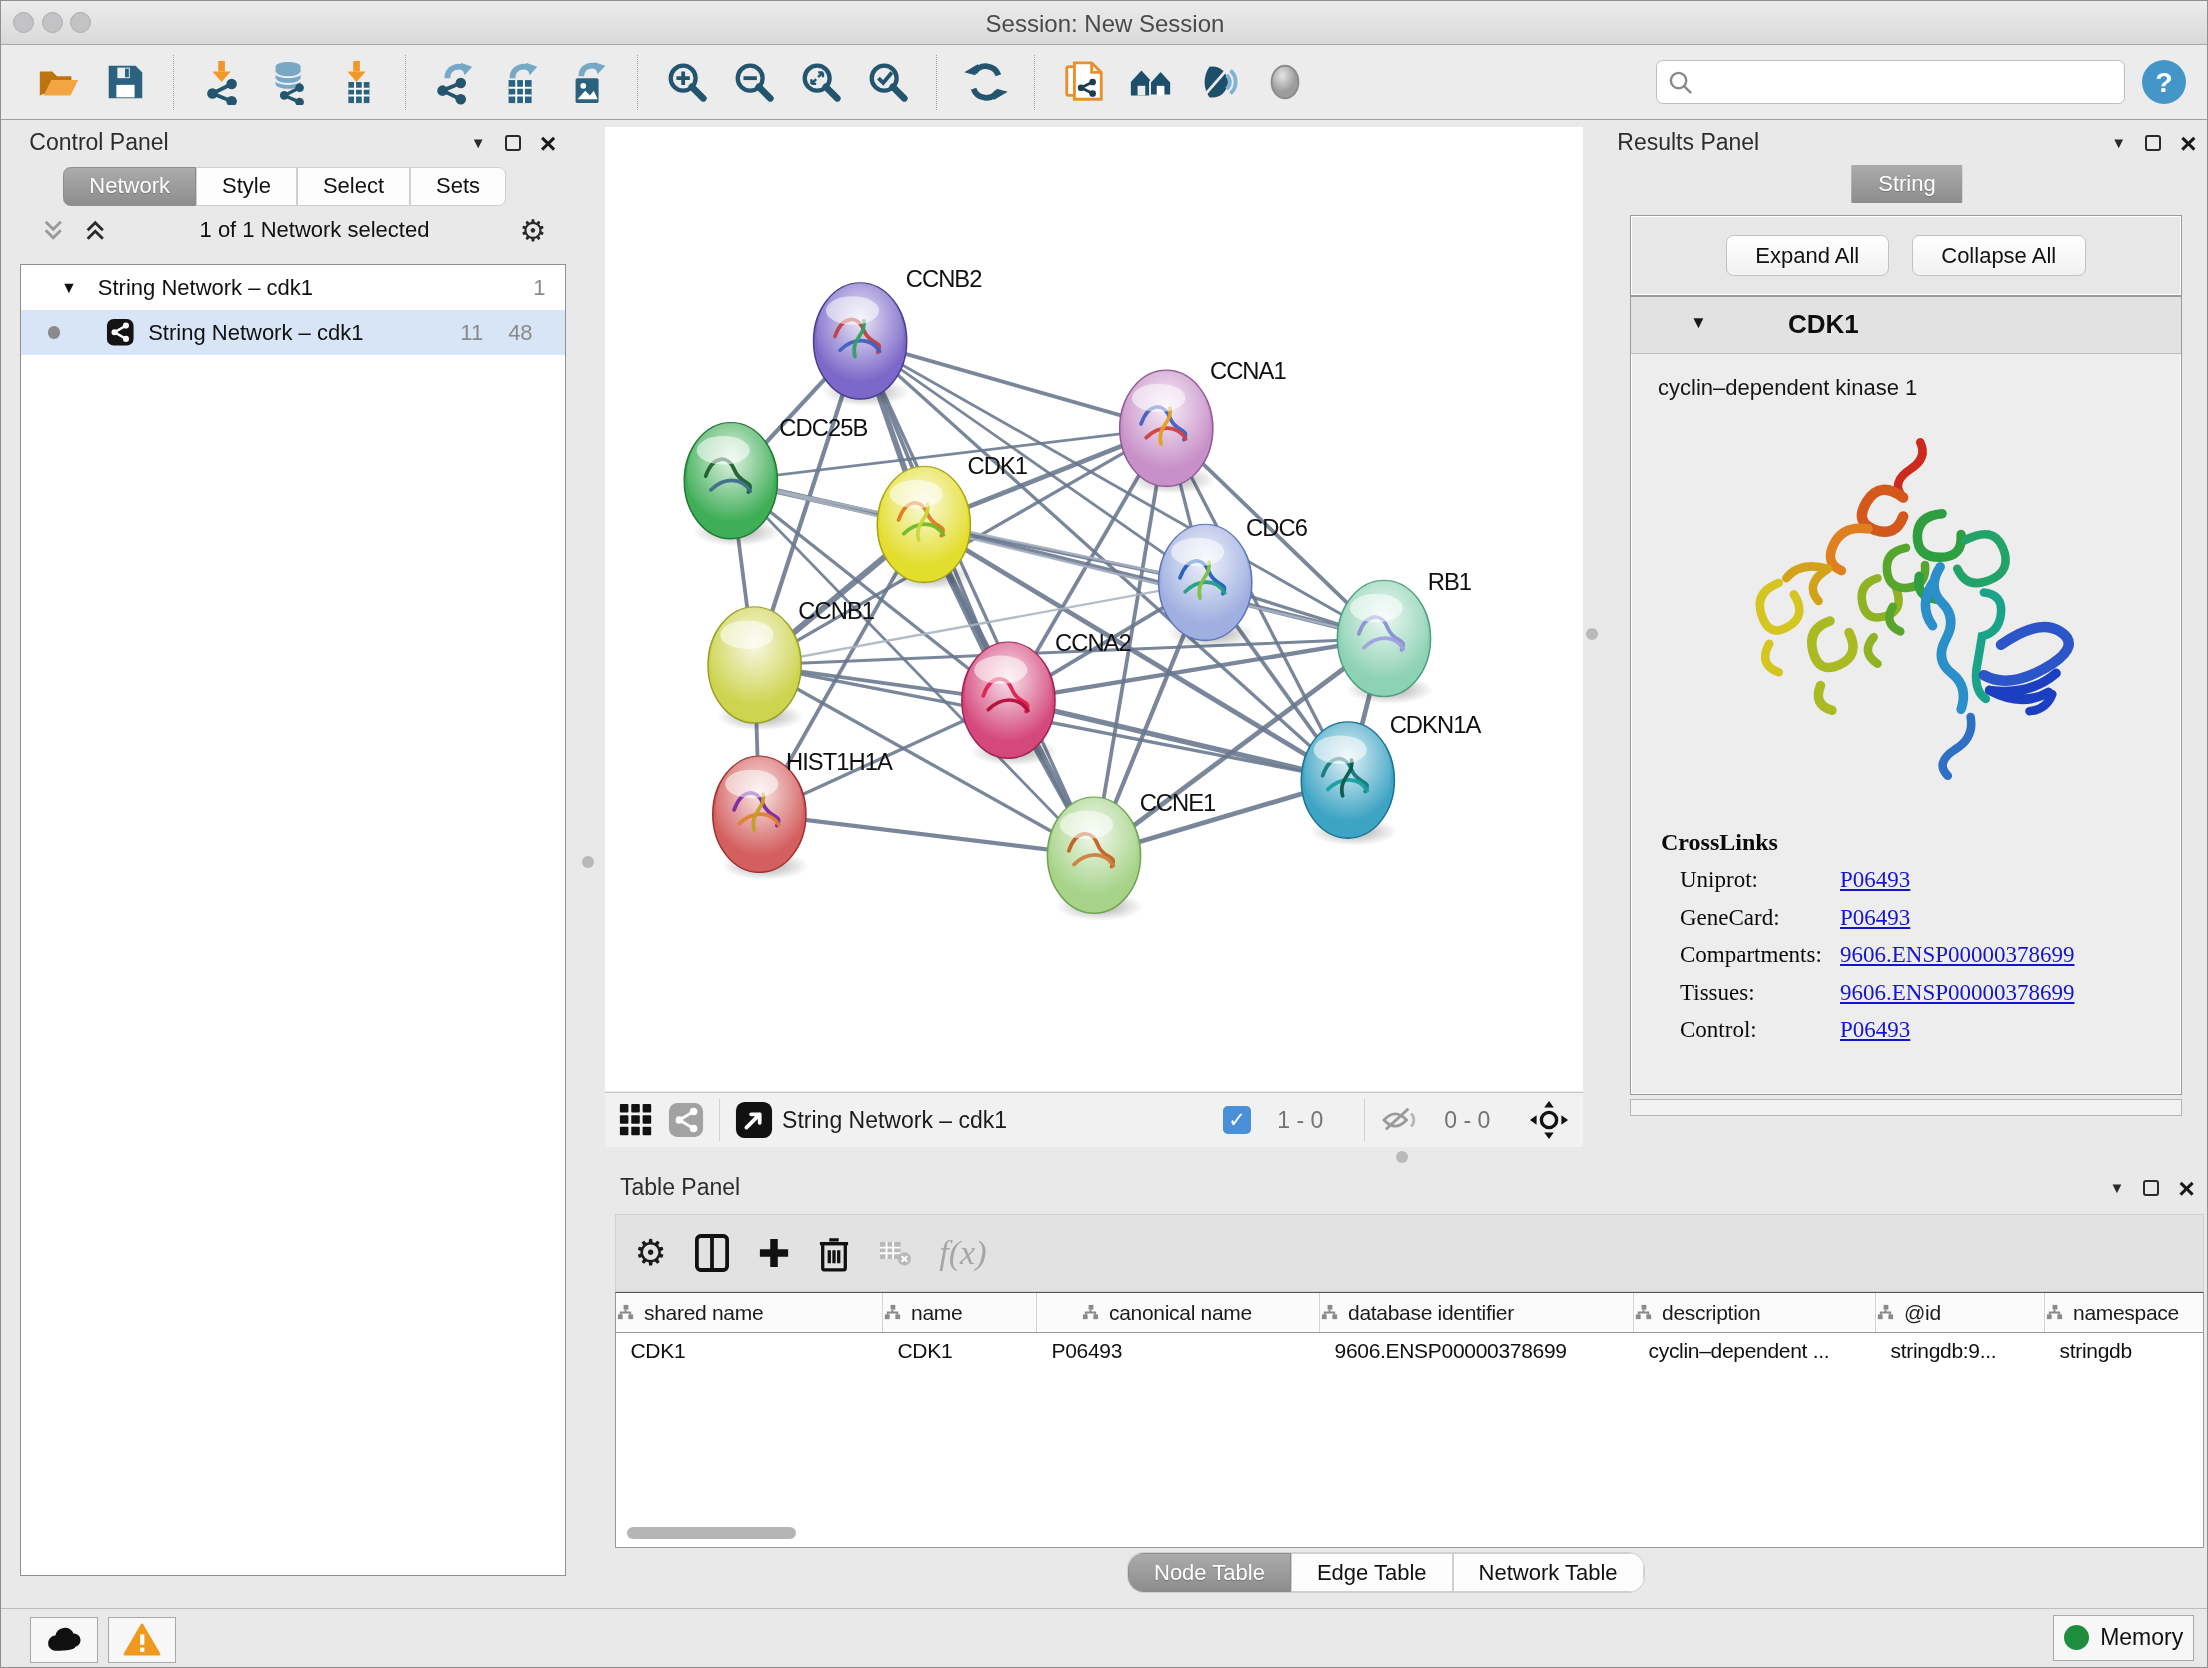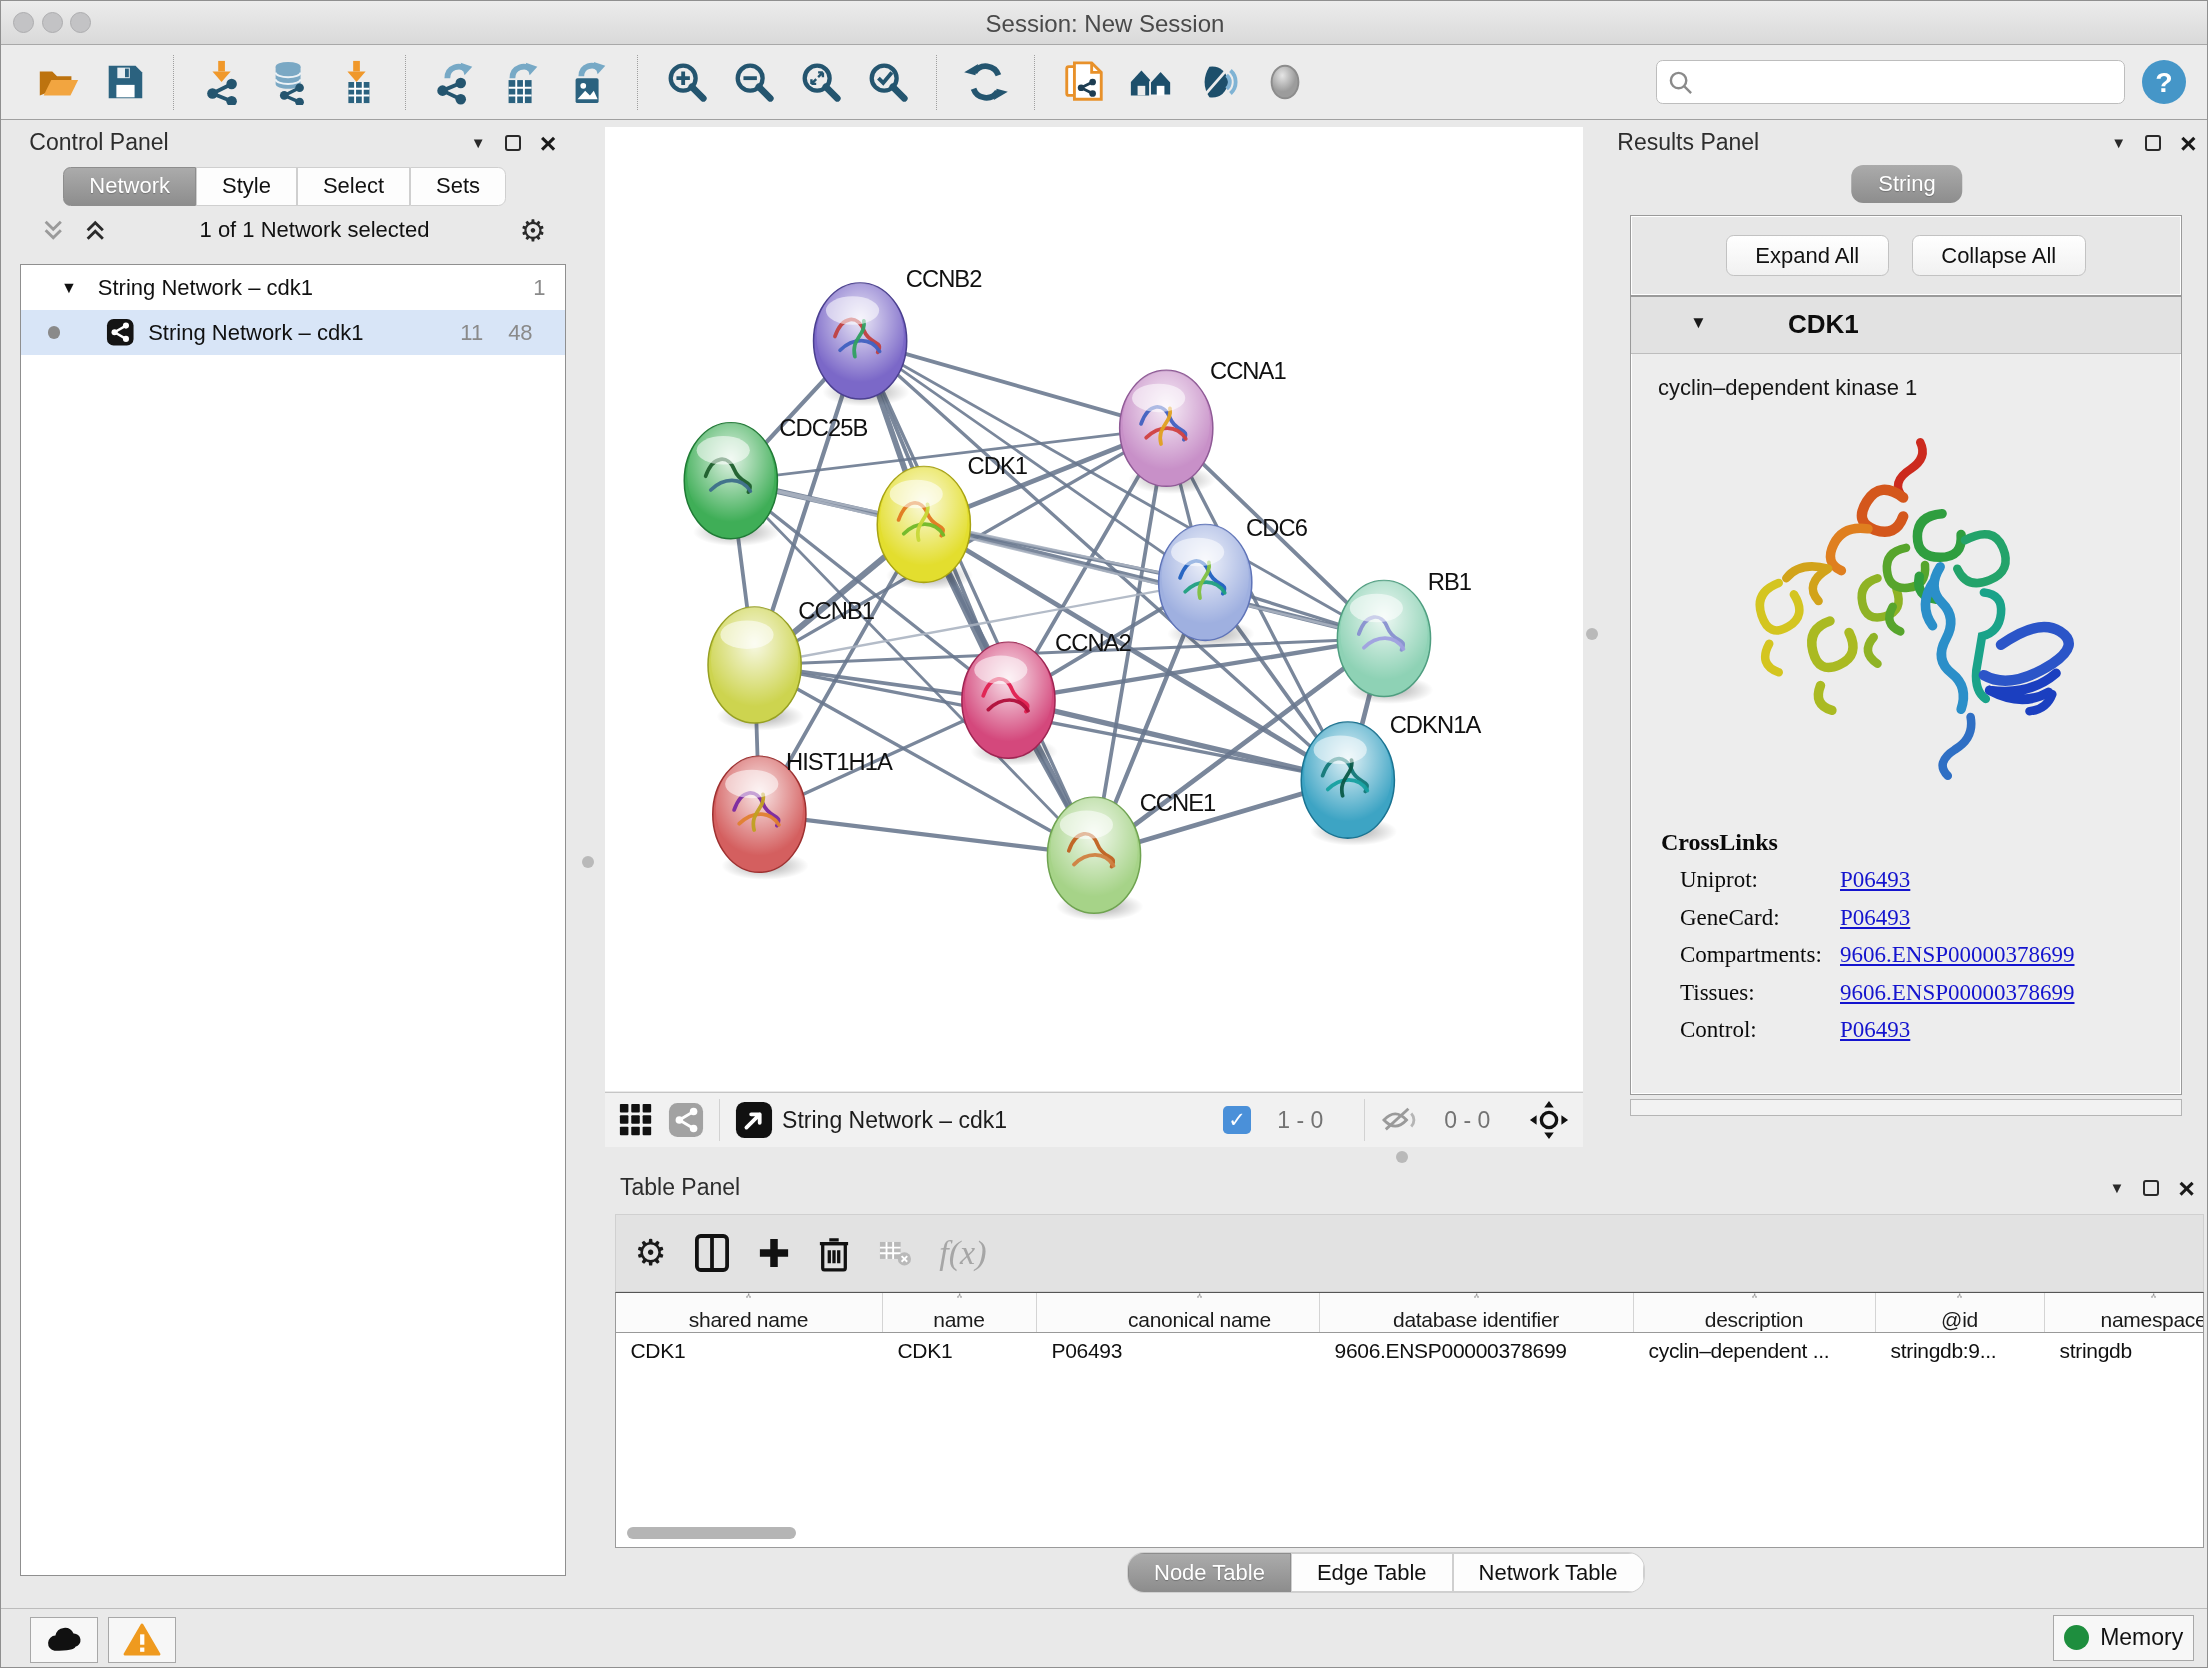--- a/index.html
+++ b/index.html
@@ -61,21 +61,21 @@
   #net-name { font-size:23px; color:#1c1c1c; margin-left:9.5px; }
   #sel-box { width:28.5px; height:28.5px; background:#4a90d9; border-radius:4.8px; color:#fff; font-size:21px;
     display:flex; align-items:center; justify-content:center; }
   .nt-count { font-size:23px; color:#737373; margin:0 26px; }
 
   
   #results-panel { position:absolute; left:1603px; top:122px; width:606px; height:1027px; }
   #rp-head { padding:3.8px 13.3px 0 13.3px; height:36px; }
   #rp-tab { position:absolute; left:50%; transform:translateX(-50%); top:42px; z-index:3;
     height:38px; padding:0 27px; background:linear-gradient(#ababab,#8d8d8d); color:#fff; font-size:22px;
-    border-radius:12px; display:flex; align-items:center; text-shadow:0 1px 1px rgba(0,0,0,.25); }
+    border-radius:1px; display:flex; align-items:center; text-shadow:0 1px 1px rgba(0,0,0,.25); }
   #rp-box1 { position:absolute; left:26px; right:28.5px; top:92px; height:81px; background:#e7e7e7;
     border:1px solid #9a9a9a; box-shadow:inset 0 0 0 1px #fff; display:flex; align-items:center;
     justify-content:center; gap:23px; }
   .rp-btn { height:41px; padding:0 28.5px; background:linear-gradient(#fff,#f1f1f1); border:1px solid #c2c2c2;
     border-radius:7.6px; font-size:22px; color:#111; display:flex; align-items:center; }
   #rp-box2 { position:absolute; left:26px; right:28.5px; top:173px; height:799px; border:1px solid #9a9a9a;
     box-shadow:inset 0 0 0 1px #fff; background:#ededed; }
   #rp-gene-head { height:57px; background:#e2e2e2; border-bottom:1px solid #bdbdbd; position:relative; }
   #rp-gene-tri { position:absolute; left:59px; top:16px; font-size:17px; color:#1a1a1a; }
   #rp-gene-name { position:absolute; left:0; right:30%; top:12.4px; text-align:center; font-size:26px; font-weight:bold; color:#0d0d0d; }
@@ -89,21 +89,21 @@
 
   
   #table-panel { position:absolute; left:604px; top:1165px; width:1605px; height:430px; }
   #tp-head { padding:5.7px 15px 0 15px; height:38px; }
   #tp-toolbar { position:absolute; left:9.5px; right:5.7px; top:48px; height:78px; background:#e2e2e2;
     border:1px solid #d0d0d0; display:flex; align-items:center; padding:0 19px; gap:28.5px; }
   #tbl-box { position:absolute; left:9.5px; right:5.7px; top:126px; bottom:48px; background:#fff;
     border:1px solid #9a9a9a; border-top:1.9px solid #555; overflow:hidden; }
   #tbl-header { display:flex; height:40px; background:#fbfbfb; border-bottom:1px solid #999; }
   .th { display:flex; align-items:center; justify-content:flex-start; gap:9.5px; border-right:1px solid #d4d4d4;
-    font-size:21px; color:#1b1b1b; letter-spacing:-0.3px; flex-shrink:0; overflow:hidden;flex-direction:column; }
+    font-size:21px; color:#1b1b1b; letter-spacing:-0.3px; flex-shrink:0; overflow:hidden; }
   #tbl-row { display:flex; height:40px; }
   .td { padding:5.7px 0 0 15px; font-size:21px; color:#101010; letter-spacing:-0.3px; flex-shrink:0; overflow:hidden; white-space:nowrap; }
   #hscroll { position:absolute; left:11.4px; bottom:7.6px; width:169px; height:12.4px; border-radius:6.7px; background:#b5b5b5; }
   #tp-tabs { position:absolute; left:523px; top:387px; display:flex; border-radius:16px; overflow:hidden;
     box-shadow:0 0 0 1px #d0d0d0; }
 
   
   #statusbar { position:absolute; left:0; top:1607px; width:2208px; height:61px; background:#e9e9e9;
     border-top:1.9px solid #bcbcbc; }
   .sb-btn { position:absolute; top:7.6px; height:46px; background:#f7f7f7; border:1.9px solid #a8a8a8;

